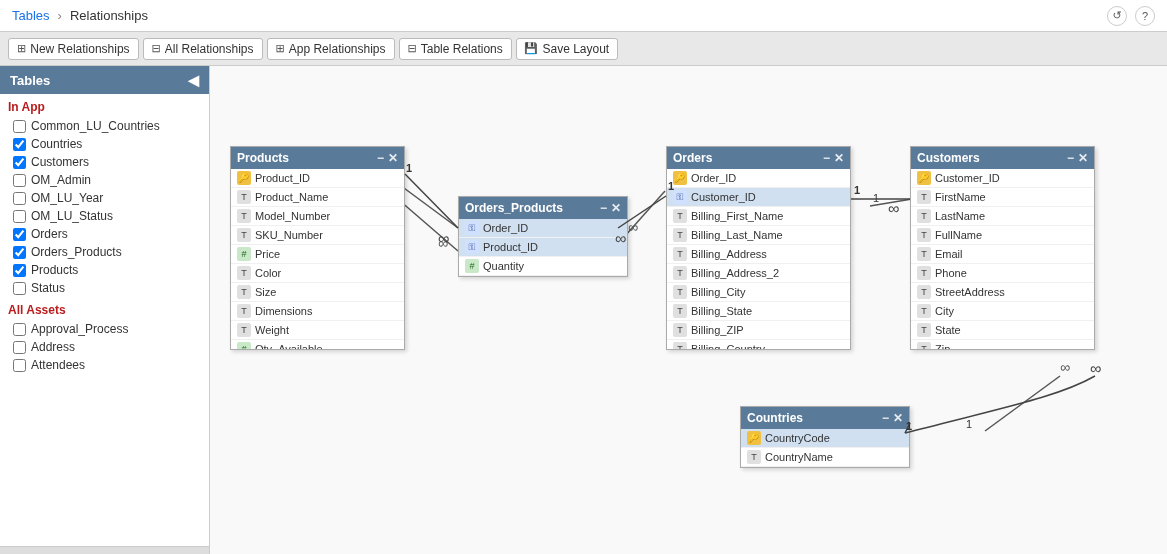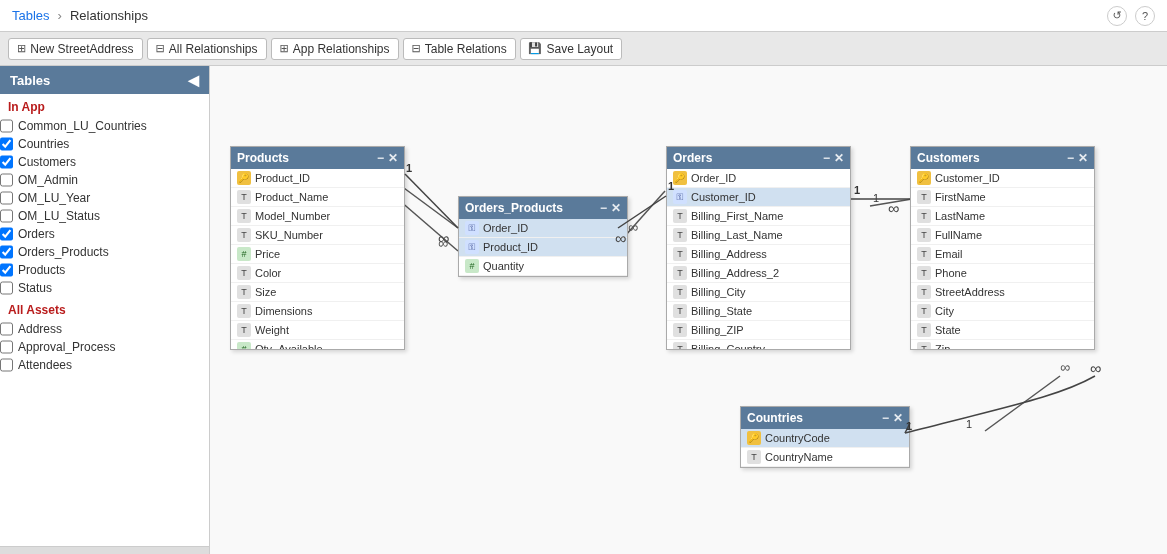--- a/index.html
+++ b/index.html
@@ -68,21 +68,22 @@
       font-weight: bold;
       display: flex;
       align-items: center;
       justify-content: space-between;
     }
     .sidebar-toggle { cursor: pointer; color: #fff; font-size: 14px; }
     .sidebar-content { overflow-y: auto; flex: 1; }
     .sidebar-section-label { color: #b91c1c; font-size: 12px; padding: 6px 8px 3px 8px; font-weight: bold; }
     .sidebar-item {
       display: flex;
-      padding: 2px 0;
+      align-items: center;
+      padding: 2px 13px;
       cursor: pointer;
       gap: 5px;
       font-size: 12px;
       color: #333;
     }
     .sidebar-item input[type=checkbox] { margin: 0; cursor: pointer; }
     .sidebar-scrollbar { height: 8px; background: #ddd; border-top: 1px solid #ccc; display: flex; align-items: center; padding: 0 4px; }
 
     
     .canvas {
@@ -152,21 +153,21 @@
   </div>
   <div class="breadcrumb-icons">
     <div class="breadcrumb-icon">↺</div>
     <div class="breadcrumb-icon">?</div>
   </div>
 </div>
 
 <div class="toolbar">
   <button class="toolbar-btn">
     <span class="toolbar-icon">⊞</span>
-    <span>New StreetAddress</span>
+    <span>New Relationships</span>
   </button>
   <button class="toolbar-btn">
     <span class="toolbar-icon">⊟</span>
     <span>All Relationships</span>
   </button>
   <button class="toolbar-btn">
     <span class="toolbar-icon">⊞</span>
     <span>App Relationships</span>
   </button>
   <button class="toolbar-btn">
@@ -224,25 +225,25 @@
           <input type="checkbox" checked="" style="">
           <span>Products</span>
         </div>
       <div class="sidebar-item">
           <input type="checkbox" style="">
           <span>Status</span>
         </div>
       <div class="sidebar-section-label">All Assets</div>
       <div class="sidebar-item">
           <input type="checkbox" style="">
+          <span>Approval_Process</span>
+        </div>
+      <div class="sidebar-item">
+          <input type="checkbox" style="">
           <span>Address</span>
-        </div>
-      <div class="sidebar-item">
-          <input type="checkbox" style="">
-          <span>Approval_Process</span>
         </div>
       <div class="sidebar-item">
           <input type="checkbox" style="">
           <span>Attendees</span>
         </div>
     </div>
     <div class="sidebar-scrollbar"></div>
   </div>
 
   <div class="canvas" id="canvas">

